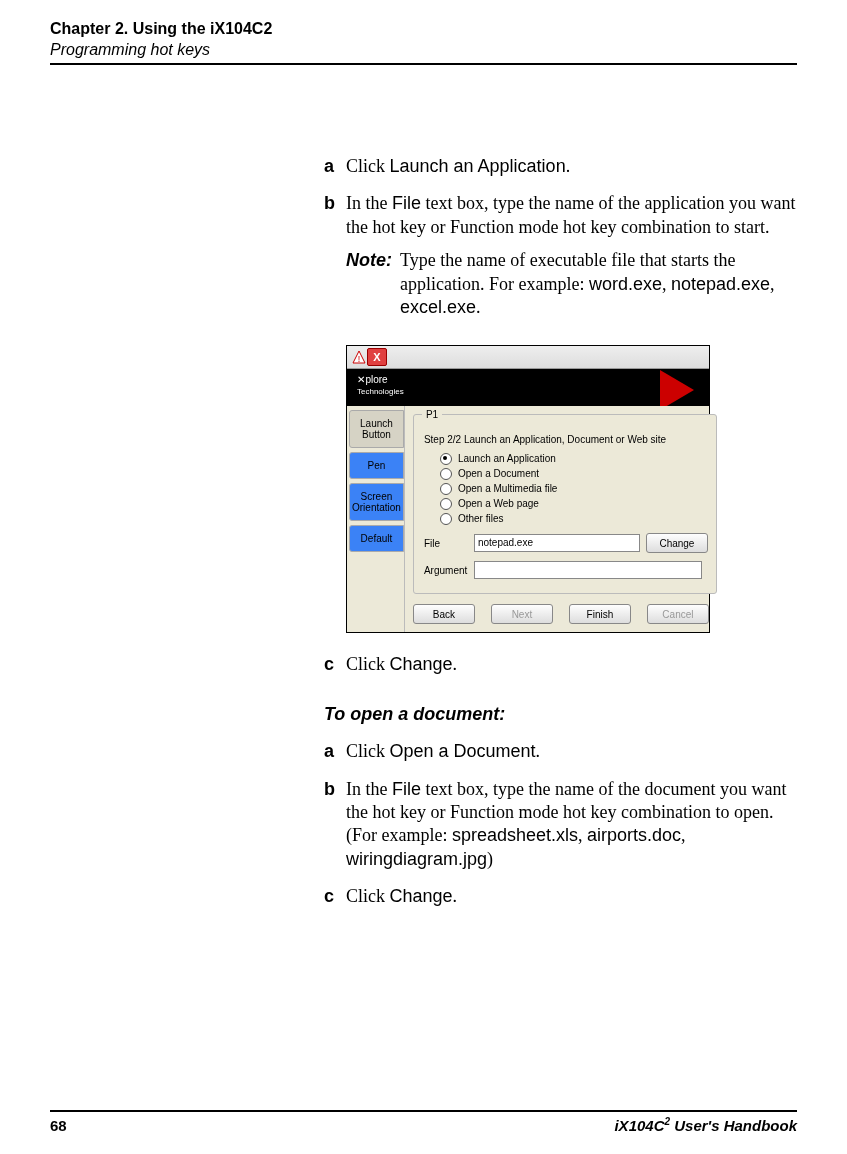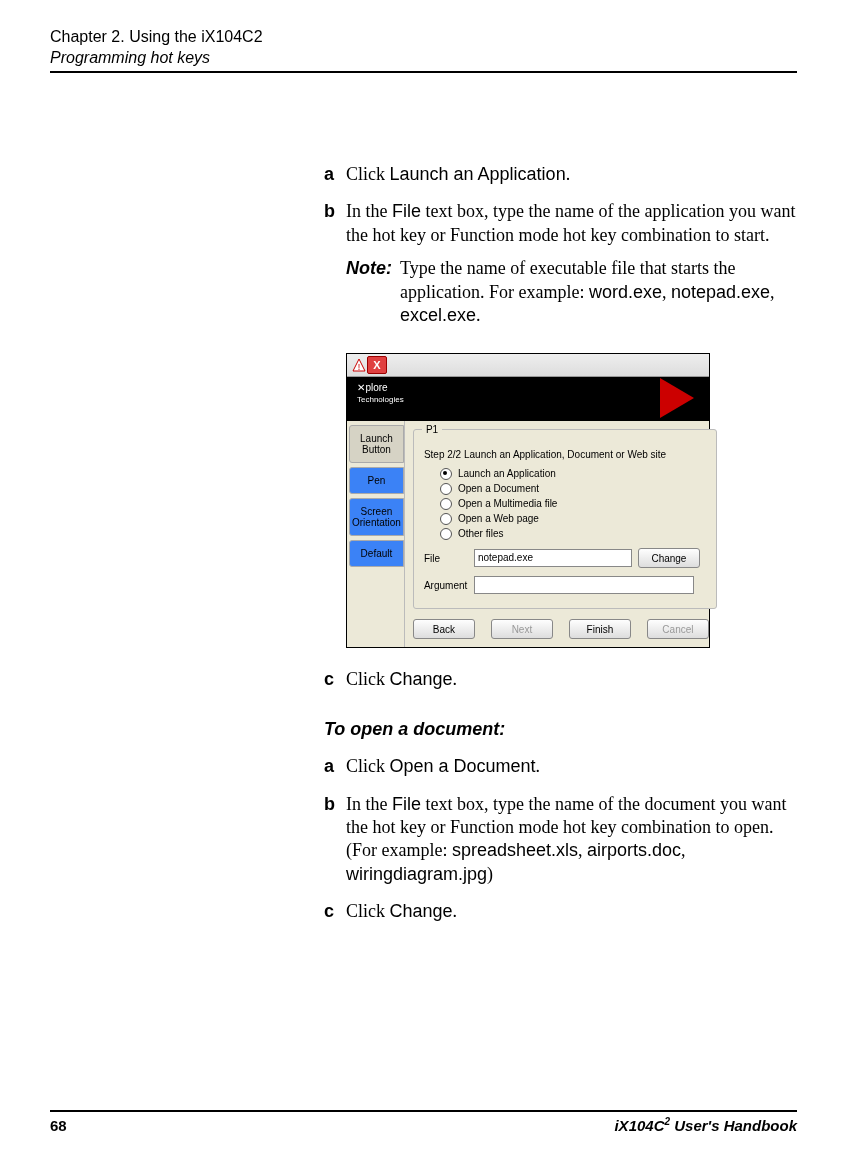--- a/index.html
+++ b/index.html
@@ -16,24 +16,23 @@
     padding: 20px 50px 0 50px;
     box-sizing: border-box;
     height: 100%;
     position: relative;
   }
   .hdr {
     border-bottom: 2px solid #000;
     padding-bottom: 4px;
   }
   .hdr .chapter {
-    font-weight: normal;
+    font-weight: bold;
     font-family: Arial, Helvetica, sans-serif;
     font-size: 16px;
-    margin-top: 8px;
   }
   .hdr .section {
     font-style: italic;
     font-family: Arial, Helvetica, sans-serif;
     font-size: 16px;
     margin-top: 3px;
   }
   .content {
     margin-left: 240px;
     margin-top: 90px;
@@ -124,21 +123,21 @@
     background:#e04040;
     border:1px solid #900;
     border-radius:2px;
     color:#fff;
     font-weight:bold;
     font-size:11px;
     display:flex; align-items:center; justify-content:center;
     line-height:1;
   }
   .banner {
-    height:44px;
+    height:37px;
     background:#000;
     position:relative;
     overflow:hidden;
   }
   .banner .logo {
     color:#fff;
     font-size:10px;
     position:absolute;
     left:10px; top:5px;
     line-height:1.1;
@@ -179,21 +178,21 @@
     background:#d6d3c5;
   }
   .main {
     flex:1;
     padding:8px 8px 0 8px;
   }
   .group {
     border:1px solid #bbb;
     border-radius:3px;
     position:relative;
-    padding:18px 16px 14px 10px;
+    padding:18px 8px 14px 10px;
     background:#ece9d8;
   }
   .group .legend {
     position:absolute;
     top:-7px; left:8px;
     background:#ece9d8;
     padding:0 4px;
     font-size:10px;
   }
   .steplabel {

